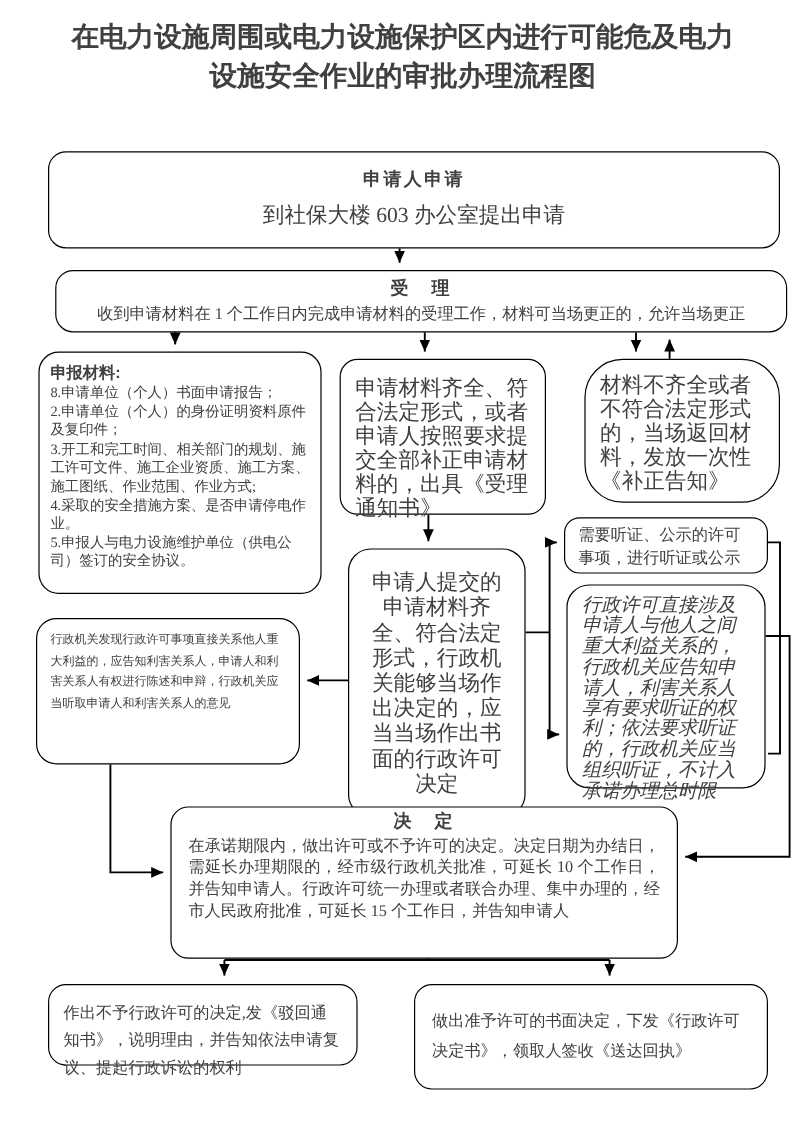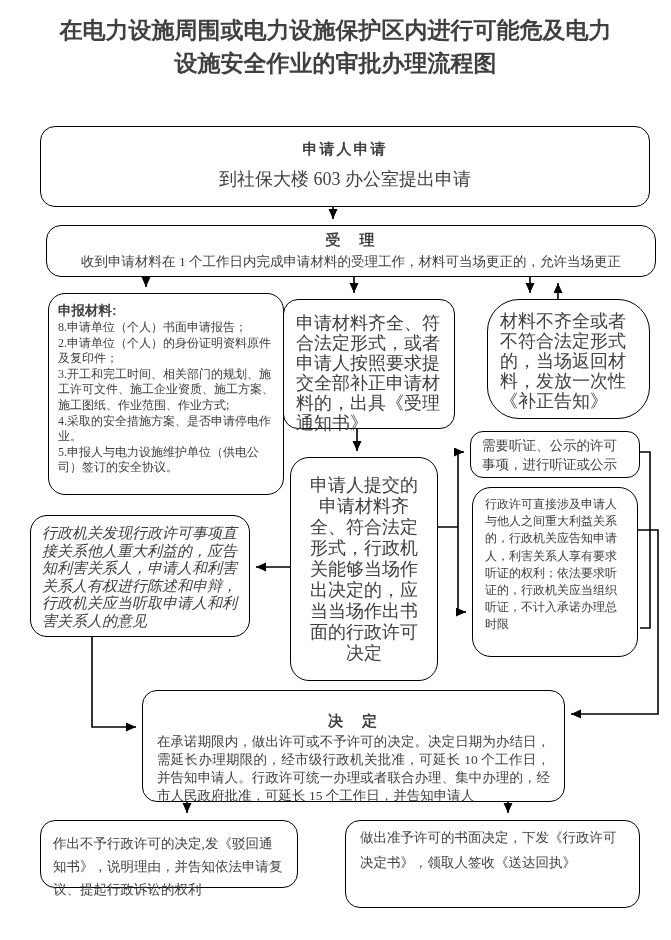--- a/index.html
+++ b/index.html
@@ -30,40 +30,40 @@
     display:block;text-align:center;font-weight:bold;
     font-family:"Liberation Sans","DejaVu Sans",sans-serif;
     font-size:15px;letter-spacing:2px;
   }
   .node-body{display:block;font-size:18px;}
   
   #node-apply{left:40px;top:126px;width:610px;height:81px;padding-top:13px;}
   #node-apply .node-body{text-align:center;margin-top:8px;}
   #node-accept{left:46px;top:225px;width:610px;height:52px;padding-top:5px;}
   #node-accept .node-body{text-align:center;margin-top:3px;font-size:13.5px;}
-  #node-materials{left:48px;top:293px;width:236px;height:202px;padding:8px 9px;border-radius:17px;}
+  #node-materials{left:32px;top:293px;width:236px;height:202px;padding:8px 9px;border-radius:17px;}
   #node-materials .node-heading{text-align:left;font-size:13.5px;letter-spacing:0;}
   #node-materials .mat-item{font-size:12px;line-height:15.6px;}
   #node-complete{left:283px;top:299px;width:172px;height:130px;padding:13px 12px;}
   #node-complete .node-body{line-height:20px;}
   #node-incomplete{left:487px;top:299px;width:163px;height:120px;padding:11px 12px;border-radius:32px;}
   #node-incomplete .node-body{line-height:20px;}
   #node-hearing-notice{left:470px;top:431px;width:170px;height:47px;padding:4px 11px;border-radius:13px;}
   #node-hearing-notice .node-body{font-size:13.5px;line-height:19px;}
   #node-hearing-rights{left:472px;top:487px;width:166px;height:170px;padding:8px 12px;border-radius:19px;}
-  #node-hearing-rights .node-body{font-size:12px;line-height:17.2px;}
+  #node-hearing-rights .node-body{font-size:16px;line-height:17.2px;font-style:italic;}
   #node-onsite{left:290px;top:457px;width:148px;height:224px;padding:17px 12px;border-radius:19px;text-align:center;}
   #node-onsite .node-body{line-height:21px;}
   #node-stakeholder{left:30px;top:515px;width:220px;height:122px;padding:9px 11px;border-radius:17px;}
-  #node-stakeholder .node-body{font-size:15px;line-height:17.5px;font-style:italic;}
-  #node-decision{left:142px;top:690px;width:423px;height:112px;padding:21px 14px;}
+  #node-stakeholder .node-body{font-size:10px;line-height:17.5px;}
+  #node-decision{left:142px;top:672px;width:423px;height:127px;padding:2px 14px;}
   #node-decision .node-body{font-size:13.5px;line-height:18px;margin-top:2px;text-align:justify;}
   #node-reject{left:40px;top:820px;width:258px;height:68px;padding:11px 12px;}
   #node-reject .node-body{font-size:13.5px;line-height:23px;}
-  #node-approve{left:345px;top:820px;width:295px;height:88px;padding:4px 14px;}
+  #node-approve{left:345px;top:820px;width:295px;height:88px;padding:17px 14px;}
   #node-approve .node-body{font-size:13.5px;line-height:25px;}
 </style>
 </head>
 <body>
 
 <div id="canvas">
 
   <h1 id="page-title"><span>在电力设施周围或电力设施保护区内进行可能危及电力</span><br><span>设施安全作业的审批办理流程图</span></h1>
 
   <svg id="connectors" viewBox="0 0 671 940" xmlns="http://www.w3.org/2000/svg">

